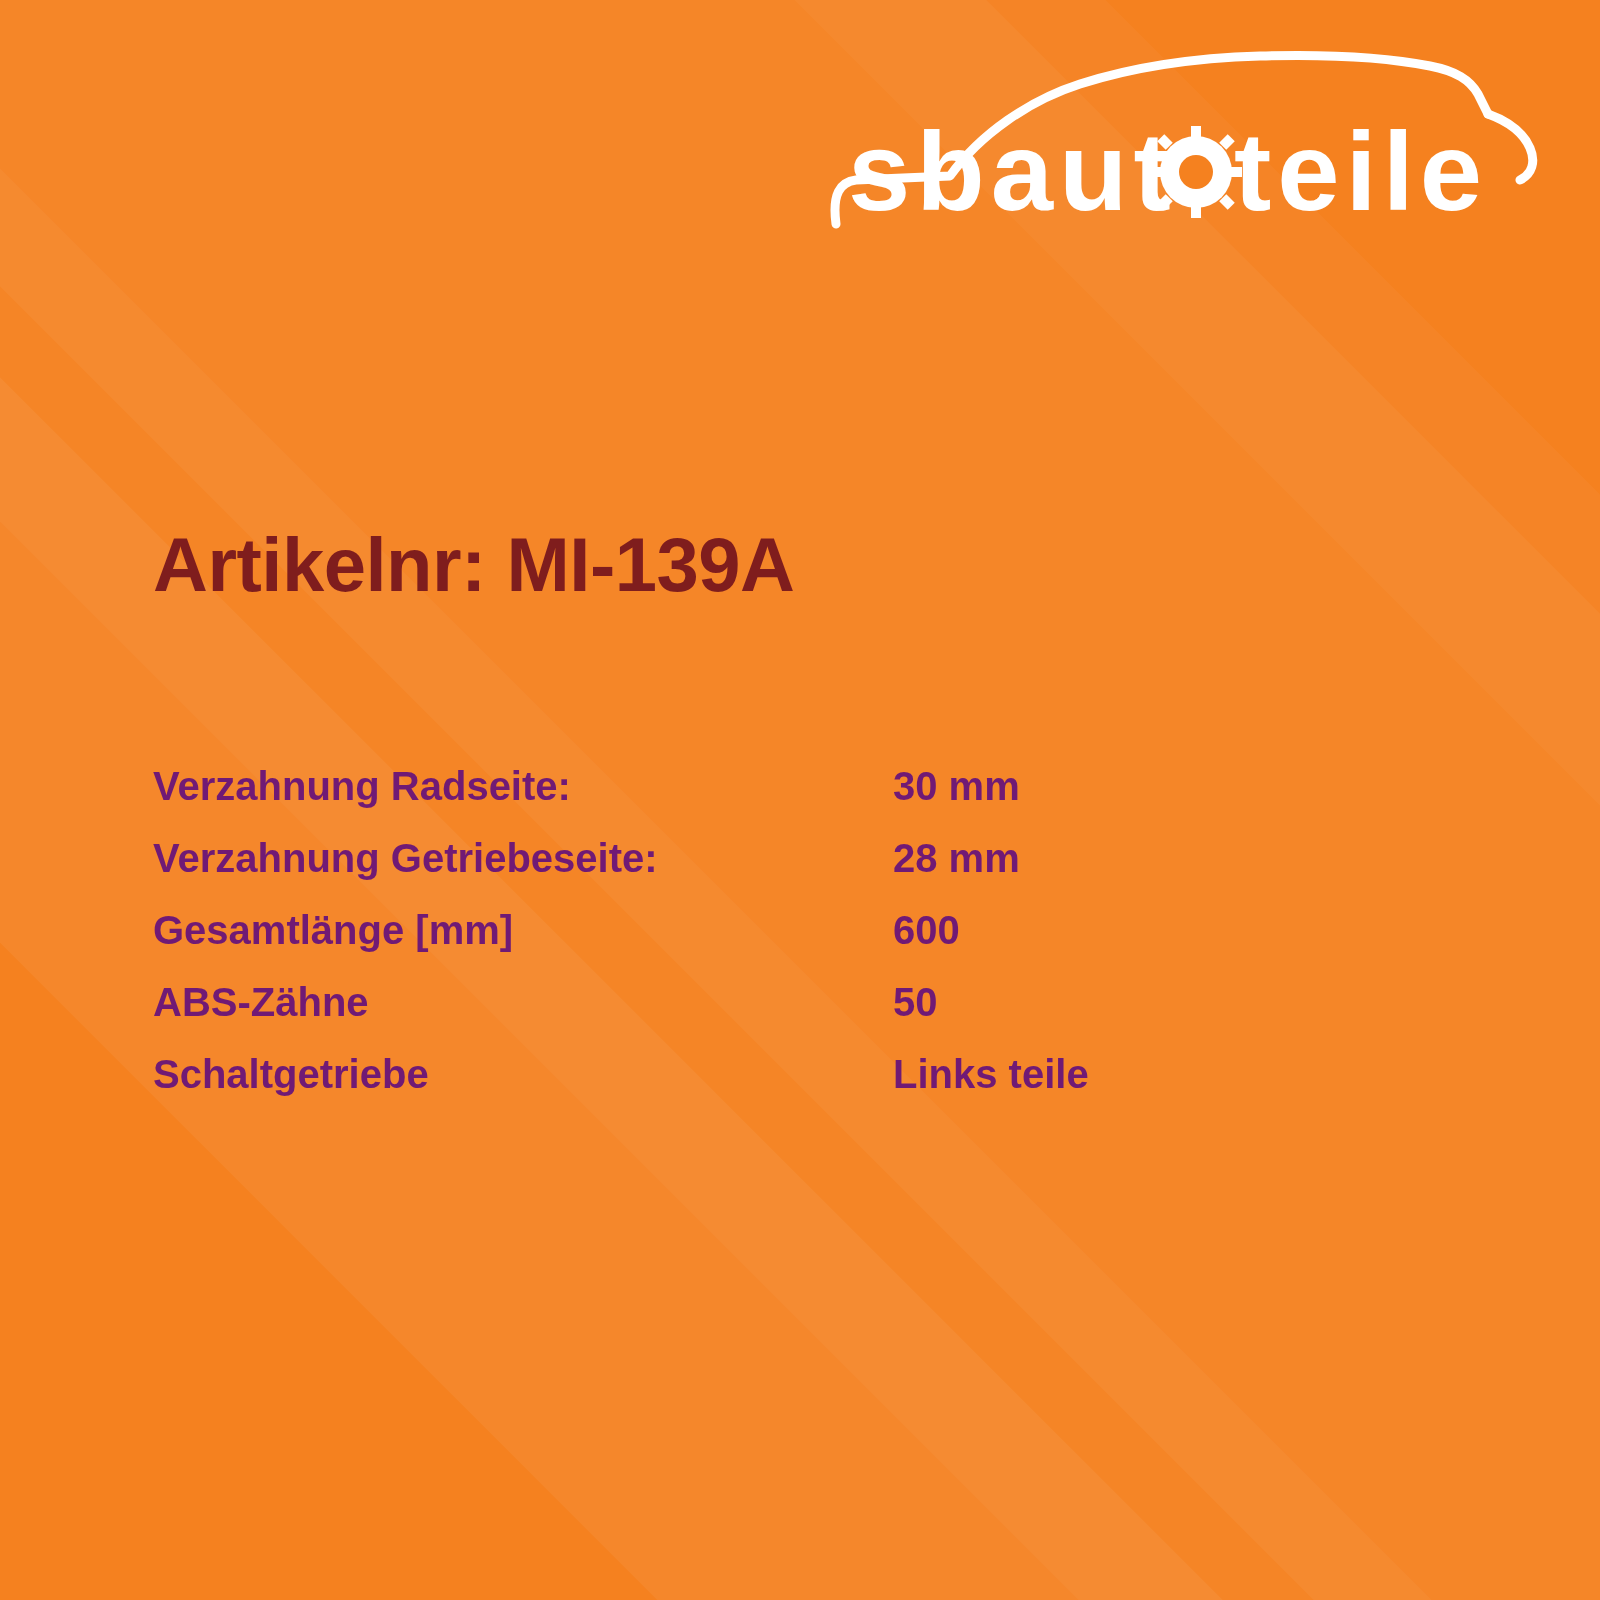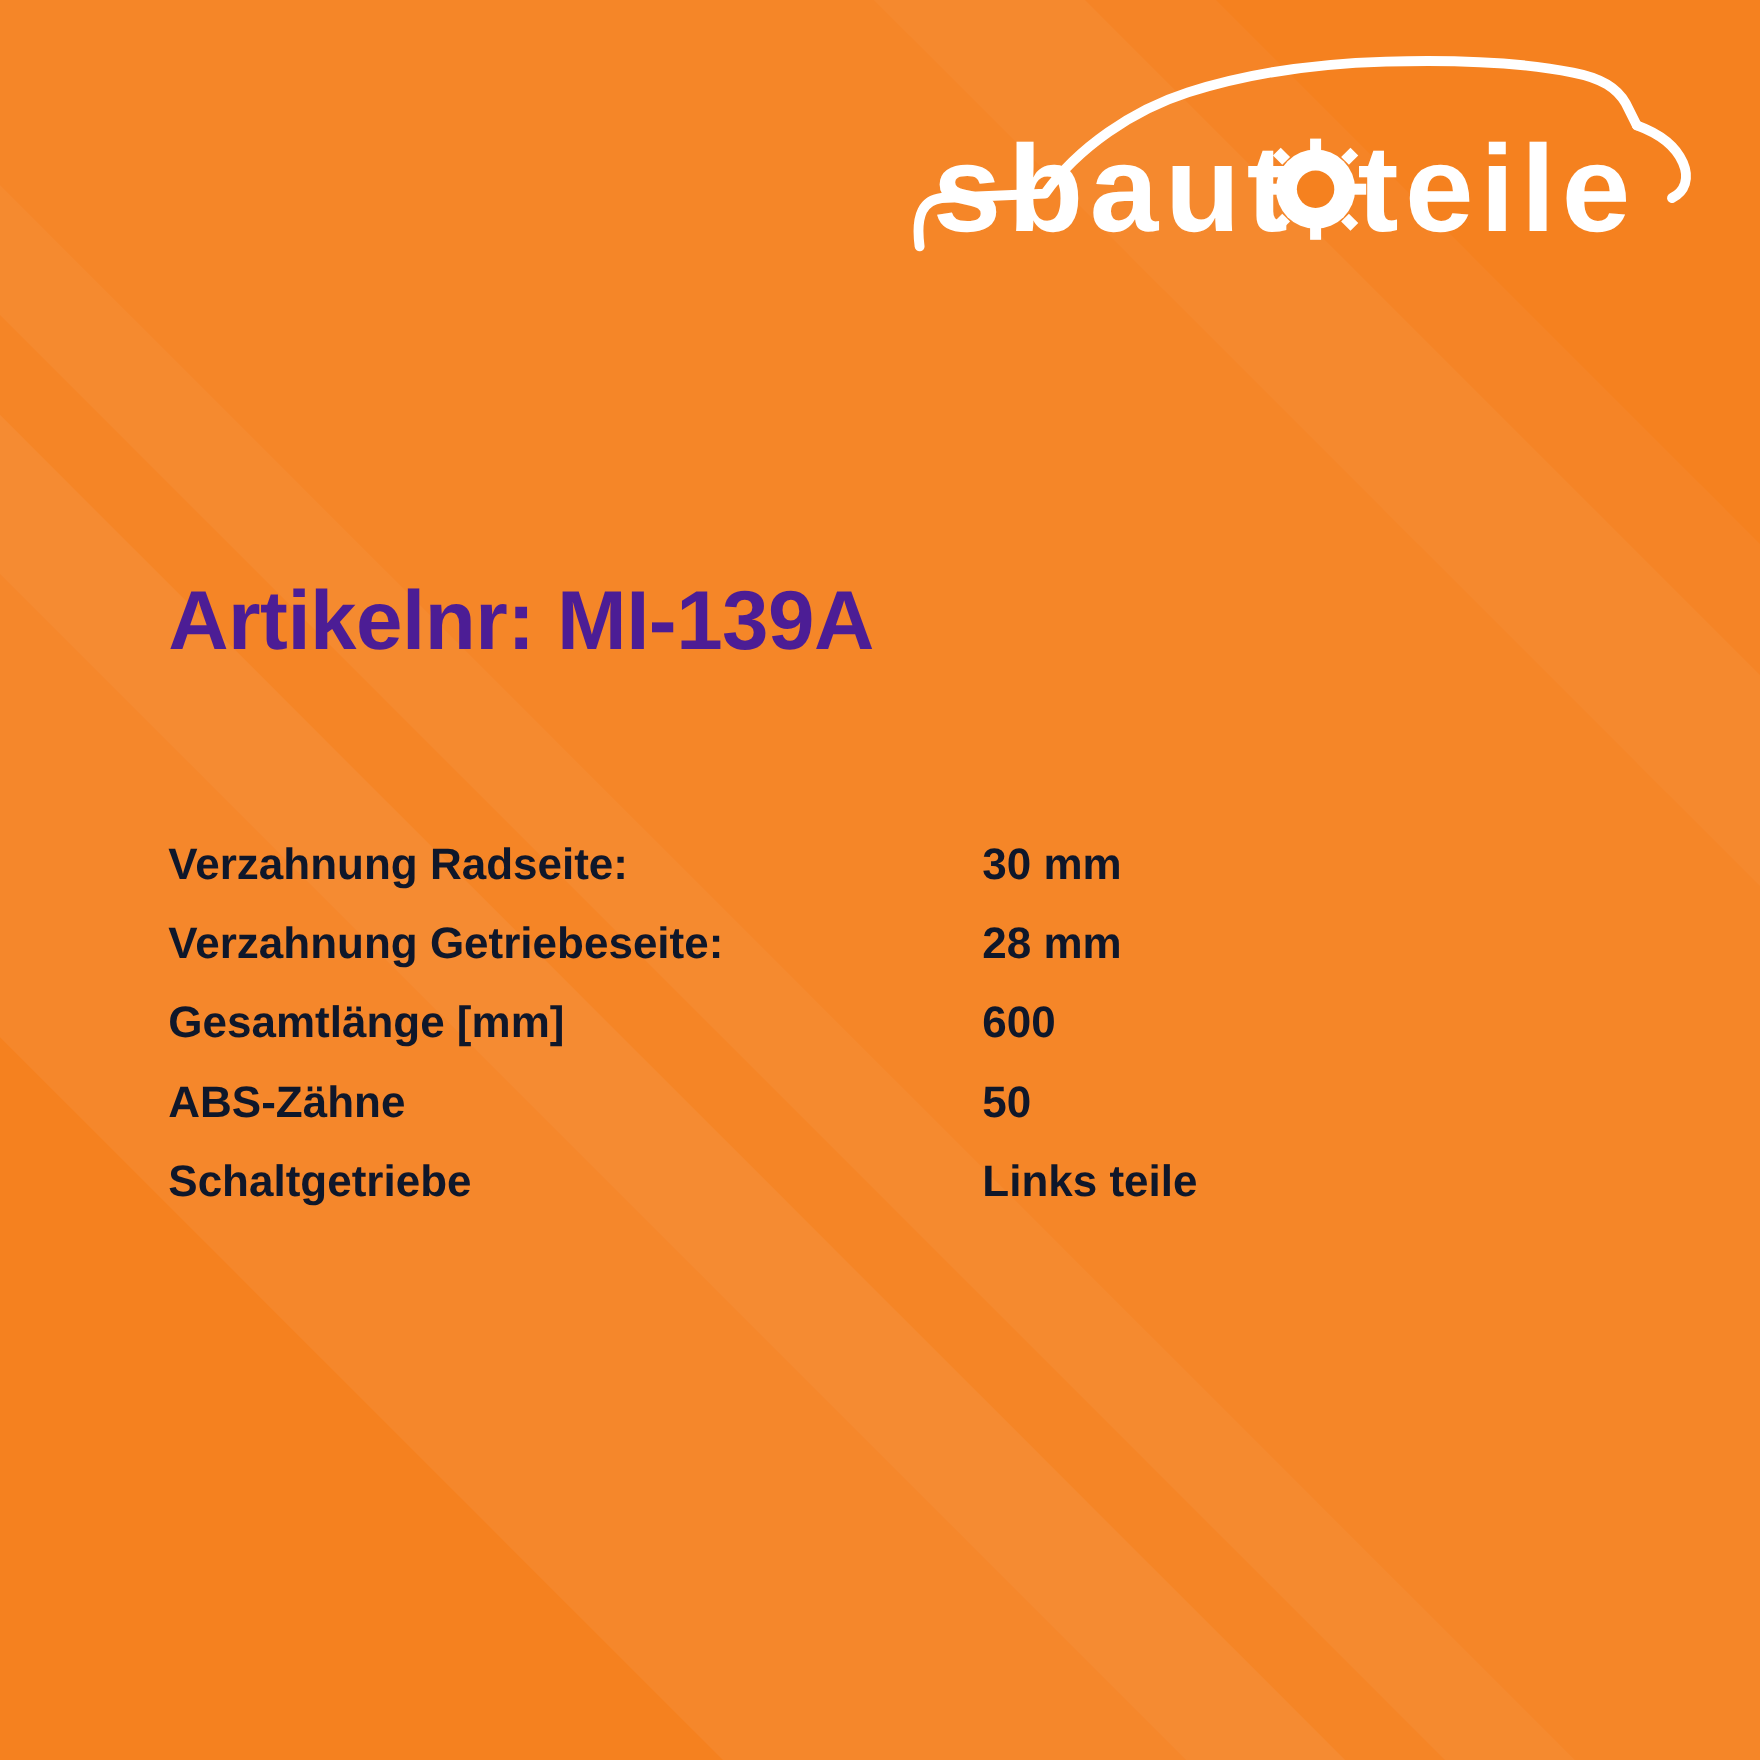--- a/index.html
+++ b/index.html
@@ -34,40 +34,40 @@
     width:720px; height:235px;
   }
   .logo-wrap svg { display:block; width:100%; height:100%; }
 
   
   .title {
     position:absolute;
     left:153px; top:521px;
     font-size:76px;
     font-weight:bold;
-    color:#4c1d95;
+    color:#7f1d1d;
     letter-spacing:-0.5px;
     white-space:nowrap;
   }
 
   
   .specs {
     position:absolute;
     left:153px; top:763px;
     width:1420px;
   }
   .spec-row {
     display:flex;
     align-items:flex-start;
     height:72px;
   }
   .spec-label, .spec-value {
     font-size:40px;
     font-weight:bold;
-    color:#0f172a;
+    color:#701a75;
     white-space:nowrap;
     line-height:1.15;
   }
   .spec-label { width:740px; flex:0 0 740px; }
   .spec-value { flex:1 1 auto; }
 </style>
 </head>
 <body>
 
 <div class="canvas">

